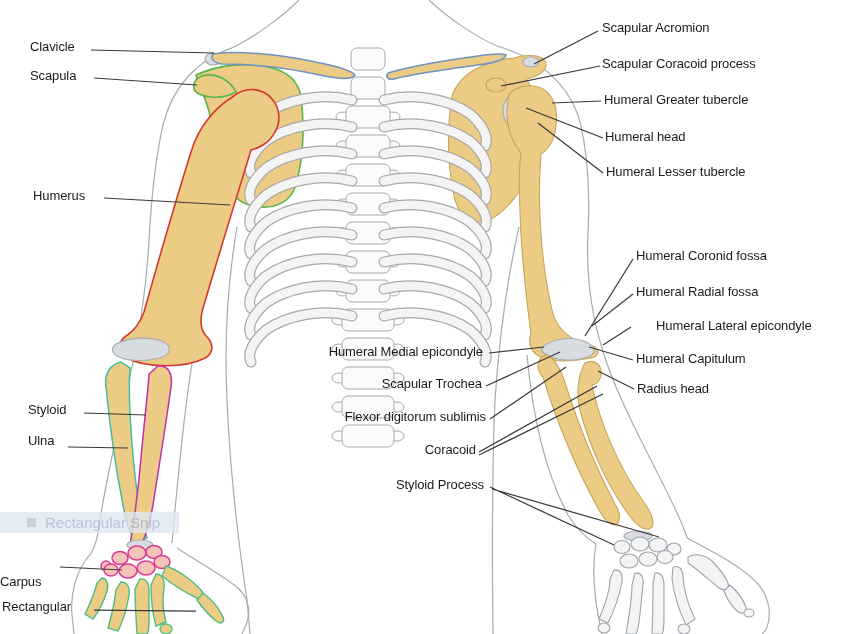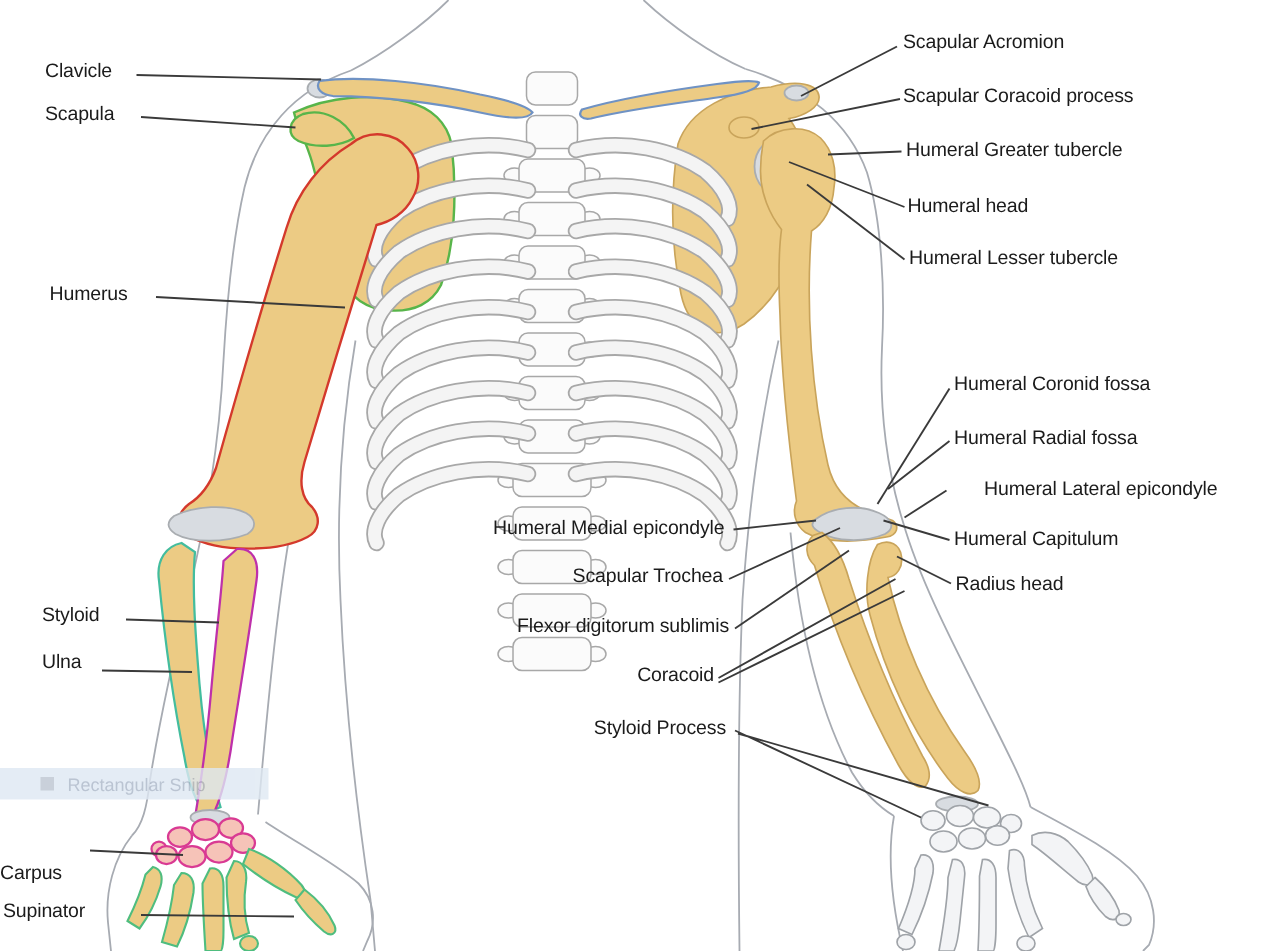--- a/index.html
+++ b/index.html
@@ -24,21 +24,21 @@
   .gray{fill:var(--hand-fill);stroke:var(--hand-stroke);stroke-width:1.1;}
   .vert{fill:var(--rib-fill);stroke:var(--rib-outline);stroke-width:1;}
   .ribOut{fill:none;stroke:var(--rib-outline);stroke-width:11;stroke-linecap:round;}
   .ribIn{fill:none;stroke:var(--rib-fill);stroke-width:8.6;stroke-linecap:round;opacity:.92;}
   .conn{fill:none;stroke:var(--conn);stroke-width:1.25;}
   
   .snip{position:absolute;left:0;top:512px;width:179px;height:21px;
         background:var(--snip-bg,#dee8f3);opacity:.8;display:flex;align-items:center;
         padding-left:27px;box-sizing:border-box;z-index:5;}
   .snip .sq{width:9px;height:9px;background:#bcc5d2;margin-right:9px;flex:0 0 auto;}
-  .snip .txt{font-size:12px;color:var(--snip-text,#aab6c8);}
+  .snip .txt{font-size:15px;color:var(--snip-text,#aab6c8);}
 </style>
 </head>
 <body>
 
 <div class="stage" style="--bone-fill: #ECCB84; --bone-outline: #C9A45B; --cart-fill: #D8DCE1; --rib-fill: #FBFBFB; --rib-outline: #A8A8A8; --skin: #A7ABB2; --hl-red: #D4392C; --hl-green: #58B54A; --hl-blue: #6F92C4; --hl-magenta: #BE30AB; --hl-teal: #43BD9E; --pink-fill: #F6C3B8; --pink-stroke: #D93A93; --mc-green: #4FBD7F; --hand-fill: #F3F4F6; --hand-stroke: #9FA3A8; --label-text: #1B1B1B; --conn: #3A3A3A; --snip-bg: #DEE8F3; --snip-text: #AAB6C8;">
 
   <svg width="841" height="634" viewBox="0 0 841 634">
 
     <g>
       <path class="skin" d="M299,0 C283,16 256,36 234,47"></path>
@@ -232,21 +232,21 @@
       <path class="conn" d="M490,487 L614,545 M492,489 L659,537"></path>
     </g>
   </svg>
 
   <div class="lbl" style="left:30px;top:40px">Clavicle</div>
   <div class="lbl" style="left:30px;top:69px">Scapula</div>
   <div class="lbl" style="left:33px;top:189px">Humerus</div>
   <div class="lbl" style="left:28px;top:403px">Styloid</div>
   <div class="lbl" style="left:28px;top:434px">Ulna</div>
   <div class="lbl" style="left:0px;top:575px">Carpus</div>
-  <div class="lbl" style="left:2px;top:600px">Supinator</div>
+  <div class="lbl" style="left:2px;top:600px">Rectangular</div>
 
   <div class="lbl" style="left:602px;top:21px">Scapular Acromion</div>
   <div class="lbl" style="left:602px;top:57px">Scapular Coracoid process</div>
   <div class="lbl" style="left:604px;top:93px">Humeral Greater tubercle</div>
   <div class="lbl" style="left:605px;top:130px">Humeral head</div>
   <div class="lbl" style="left:606px;top:165px">Humeral Lesser tubercle</div>
   <div class="lbl" style="left:636px;top:249px">Humeral Coronid fossa</div>
   <div class="lbl" style="left:636px;top:285px">Humeral Radial fossa</div>
   <div class="lbl" style="left:656px;top:319px">Humeral Lateral epicondyle</div>
   <div class="lbl" style="left:636px;top:352px">Humeral Capitulum</div>

